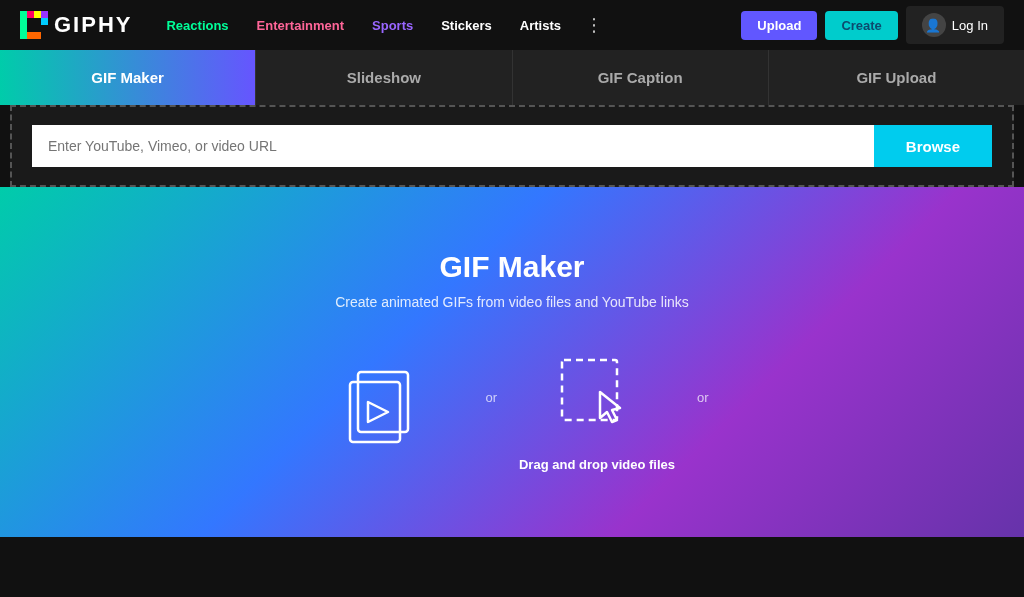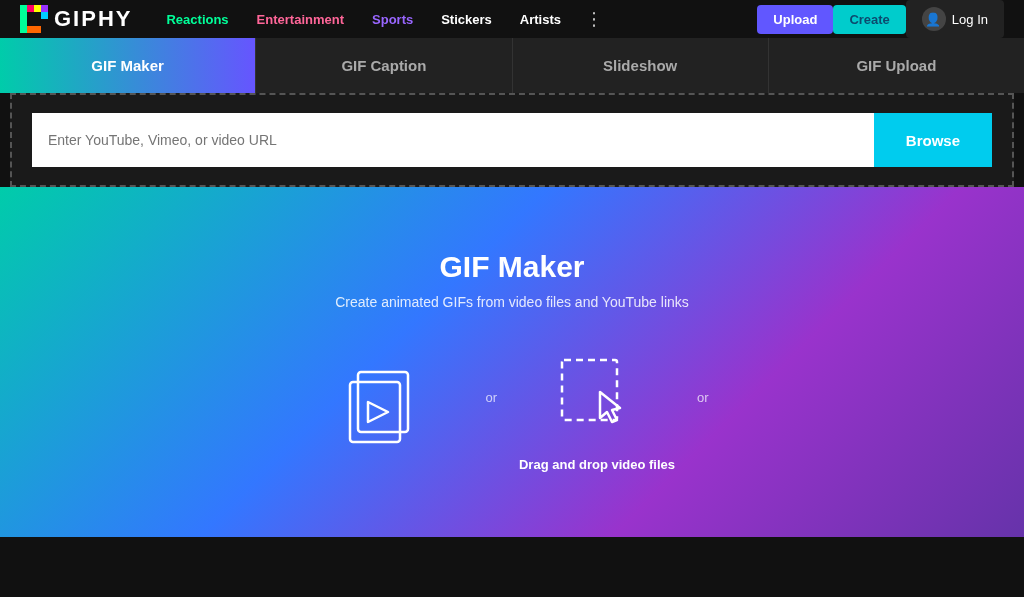--- a/index.html
+++ b/index.html
@@ -3,21 +3,21 @@
   <meta charset="utf-8">
   <style>
     * { margin: 0; padding: 0; box-sizing: border-box; }
     body { background: #111; font-family: Arial, sans-serif; width: 1024px; height: 597px; overflow: hidden; }
 
     
     .navbar {
       background: #111;
       display: flex;
       align-items: center;
-      height: 38px;
+      height: 50px;
       padding: 8px 20px;
       gap: 0;
     }
     .logo-area {
       display: flex;
       align-items: center;
       margin-right: 20px;
     }
     .logo-icon {
       width: 28px;
@@ -52,20 +52,21 @@
     .nav-item.artists { color: white; }
     .nav-dots {
       color: #ccc;
       font-size: 18px;
       padding: 0 10px;
       cursor: pointer;
     }
     .nav-right {
       display: flex;
       align-items: center;
+      gap: 8px;
     }
     .btn-upload {
       background: #6157ff;
       color: white;
       border: none;
       border-radius: 4px;
       padding: 7px 16px;
       font-size: 13px;
       font-weight: 700;
       cursor: pointer;
@@ -134,21 +135,21 @@
       border: 2px dashed #555;
       display: flex;
       gap: 0;
       margin: 0 10px;
     }
     .url-input-wrap {
       flex: 1;
     }
     .url-input {
       width: 100%;
-      height: 54px;
+      height: 42px;
       border: none;
       outline: none;
       padding: 0 16px;
       font-size: 14px;
       color: #333;
       border-radius: 0;
     }
     .btn-browse {
       background: #00ccee;
       color: white;
@@ -256,24 +257,24 @@
       <span>Log In</span>
     </button>
   </div>
 </nav>
 
 <div class="tabs-area">
   <div class="tab active">
     <span>GIF Maker</span>
   </div>
   <div class="tab">
+    <span>Slideshow</span>
+  </div>
+  <div class="tab">
     <span>GIF Caption</span>
-  </div>
-  <div class="tab">
-    <span>Slideshow</span>
   </div>
   <div class="tab">
     <span>GIF Upload</span>
   </div>
 </div>
 
 <div class="url-area">
   <div class="url-input-wrap">
     <input class="url-input" type="text" placeholder="Enter YouTube, Vimeo, or video URL" style="">
   </div>

